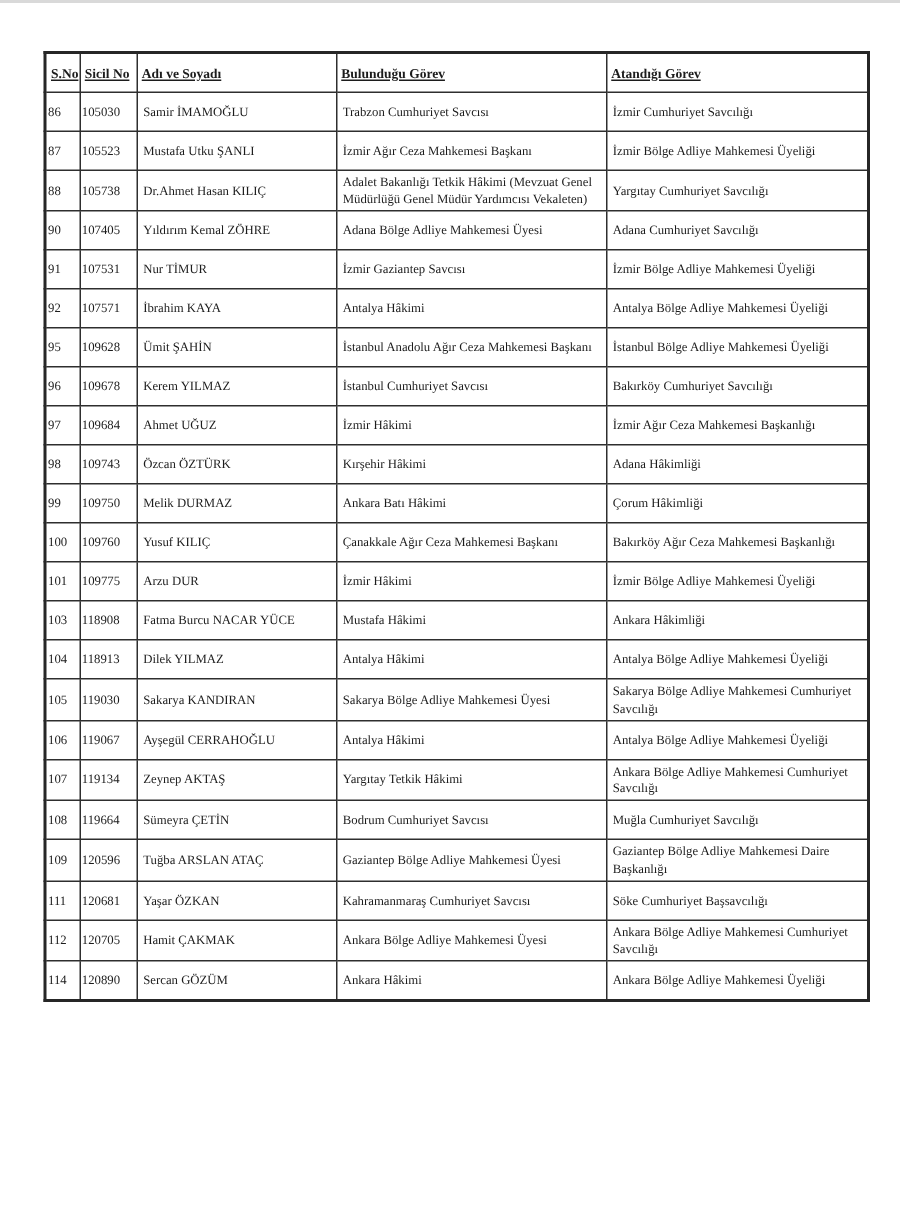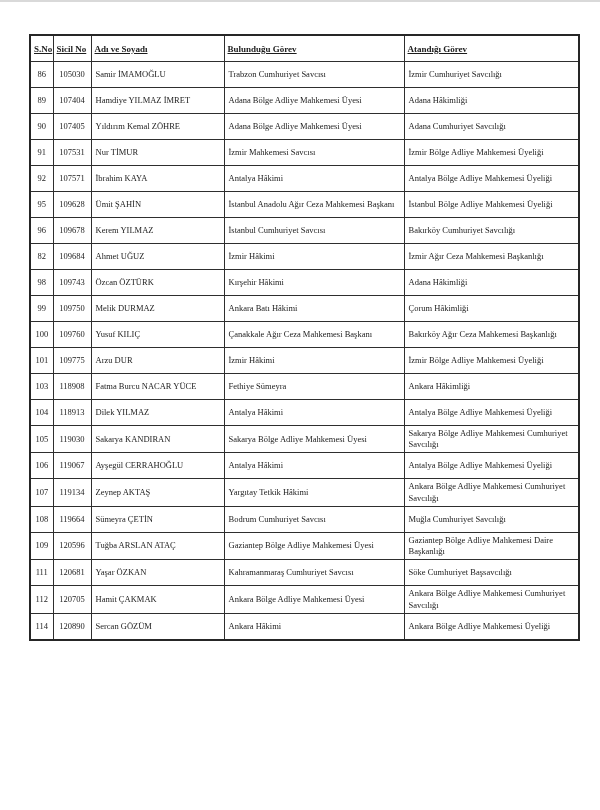--- a/index.html
+++ b/index.html
@@ -50,21 +50,21 @@
     overflow: hidden;
   }
   td {
     font-size: 8.5px;
     line-height: 1.32;
     vertical-align: middle;
     padding: 2px 4px;
     height: 21px;
     word-wrap: break-word;
   }
-  td.center { text-align: center; padding: 2px 1px; }
+  td.center { text-align: left; padding: 2px 1px; }
   col.c-sno   { width: 23px; }
   col.c-sicil { width: 38px; }
   col.c-name  { width: 133px; }
   col.c-duty1 { width: 180px; }
   col.c-duty2 { width: 175px; }
 </style>
 </head>
 <body>
 
 <div class="page">
@@ -88,38 +88,45 @@
     </thead>
     <tbody id="table-body">
         <tr>
           <td class="center">86</td>
           <td class="center">105030</td>
           <td>Samir İMAMOĞLU</td>
           <td>Trabzon Cumhuriyet Savcısı</td>
           <td>İzmir Cumhuriyet Savcılığı</td>
         </tr>
         <tr>
-          <td class="center">89</td>
-          <td class="center">107404</td>
-          <td>Hamdiye YILMAZ İMRET</td>
-          <td>Adana Bölge Adliye Mahkemesi Üyesi</td>
-          <td>Adana Hâkimliği</td>
+          <td class="center">87</td>
+          <td class="center">105523</td>
+          <td>Mustafa Utku ŞANLI</td>
+          <td>İzmir Ağır Ceza Mahkemesi Başkanı</td>
+          <td>İzmir Bölge Adliye Mahkemesi Üyeliği</td>
+        </tr>
+        <tr>
+          <td class="center">88</td>
+          <td class="center">105738</td>
+          <td>Dr.Ahmet Hasan KILIÇ</td>
+          <td>Adalet Bakanlığı Tetkik Hâkimi (Mevzuat Genel Müdürlüğü Genel Müdür Yardımcısı Vekaleten)</td>
+          <td>Yargıtay Cumhuriyet Savcılığı</td>
         </tr>
         <tr>
           <td class="center">90</td>
           <td class="center">107405</td>
           <td>Yıldırım Kemal ZÖHRE</td>
           <td>Adana Bölge Adliye Mahkemesi Üyesi</td>
           <td>Adana Cumhuriyet Savcılığı</td>
         </tr>
         <tr>
           <td class="center">91</td>
           <td class="center">107531</td>
           <td>Nur TİMUR</td>
-          <td>İzmir Mahkemesi Savcısı</td>
+          <td>İzmir Gaziantep Savcısı</td>
           <td>İzmir Bölge Adliye Mahkemesi Üyeliği</td>
         </tr>
         <tr>
           <td class="center">92</td>
           <td class="center">107571</td>
           <td>İbrahim KAYA</td>
           <td>Antalya Hâkimi</td>
           <td>Antalya Bölge Adliye Mahkemesi Üyeliği</td>
         </tr>
         <tr>
@@ -130,21 +137,21 @@
           <td>İstanbul Bölge Adliye Mahkemesi Üyeliği</td>
         </tr>
         <tr>
           <td class="center">96</td>
           <td class="center">109678</td>
           <td>Kerem YILMAZ</td>
           <td>İstanbul Cumhuriyet Savcısı</td>
           <td>Bakırköy Cumhuriyet Savcılığı</td>
         </tr>
         <tr>
-          <td class="center">82</td>
+          <td class="center">97</td>
           <td class="center">109684</td>
           <td>Ahmet UĞUZ</td>
           <td>İzmir Hâkimi</td>
           <td>İzmir Ağır Ceza Mahkemesi Başkanlığı</td>
         </tr>
         <tr>
           <td class="center">98</td>
           <td class="center">109743</td>
           <td>Özcan ÖZTÜRK</td>
           <td>Kırşehir Hâkimi</td>
@@ -168,21 +175,21 @@
           <td class="center">101</td>
           <td class="center">109775</td>
           <td>Arzu DUR</td>
           <td>İzmir Hâkimi</td>
           <td>İzmir Bölge Adliye Mahkemesi Üyeliği</td>
         </tr>
         <tr>
           <td class="center">103</td>
           <td class="center">118908</td>
           <td>Fatma Burcu NACAR YÜCE</td>
-          <td>Fethiye Sümeyra</td>
+          <td>Mustafa Hâkimi</td>
           <td>Ankara Hâkimliği</td>
         </tr>
         <tr>
           <td class="center">104</td>
           <td class="center">118913</td>
           <td>Dilek YILMAZ</td>
           <td>Antalya Hâkimi</td>
           <td>Antalya Bölge Adliye Mahkemesi Üyeliği</td>
         </tr>
         <tr>

